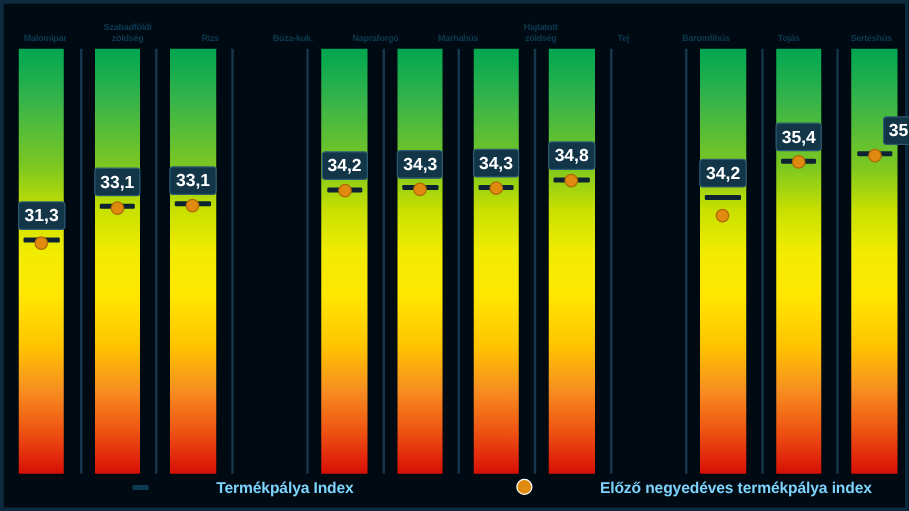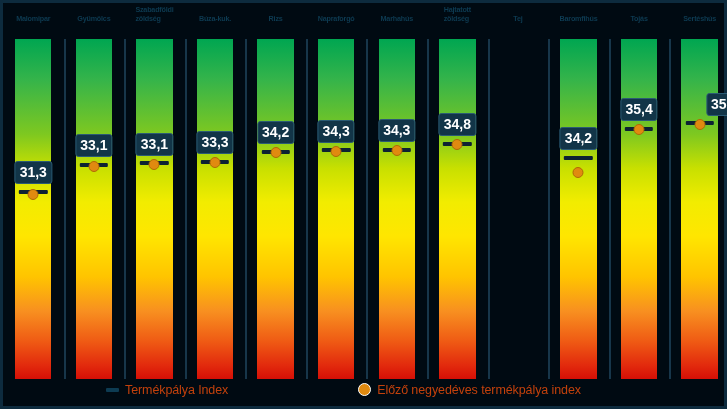--- a/index.html
+++ b/index.html
@@ -5,22 +5,22 @@
   html,body{margin:0;padding:0;background:#000a12;}
   body{width:727px;height:409px;overflow:hidden;
        font-family:"Liberation Sans",sans-serif;}
   #stage{position:relative;width:727px;height:409px;
          background:#000a12;box-sizing:border-box;
          border:3px solid #0d2b3e;}
   
   #headers{position:absolute;left:0;top:0;width:727px;height:36px;
            display:flex;}
   .hcell{flex:1 1 0;display:flex;align-items:flex-end;
-         justify-content:center;text-align:left;
-         padding-bottom:16px;box-sizing:border-box;}
+         justify-content:center;text-align:center;
+         padding-bottom:4px;box-sizing:border-box;}
   .hlabel{color:#0d3b52;font-size:7.2px;font-weight:bold;
           line-height:8.5px;letter-spacing:-0.2px;
           white-space:pre-line;}
   
   #plot{position:absolute;left:0;top:36px;width:727px;height:340px;
         display:flex;}
   .colwrap{flex:1 1 0;position:relative;display:flex;
            justify-content:center;}
   .divider{position:absolute;left:0;top:0;width:2px;height:100%;
            background:#17364a;}
@@ -52,44 +52,41 @@
   #legend{position:absolute;left:0;bottom:0;width:727px;height:33px;
           display:flex;align-items:center;}
   .legitem{display:flex;align-items:center;}
   .leg1{margin-left:103px;}
   .leg2{margin-left:98px;padding-left:32px;}
   .legbar{width:13px;height:4px;background:#0d3b52;
           border-radius:1px;margin-right:6px;}
   .legdot{width:11px;height:11px;border-radius:50%;
           background:#e08a10;border:1.5px solid #ffffff;
           margin-right:6px;}
-  .legtext{color:#c2410c;font-size:12.5px;font-weight:normal;
-           letter-spacing:-0.1px;}
+  .legtext{color:#7dd3fc;font-size:12.5px;font-weight:bold;
+           letter-spacing:-0.1px;margin-left:48px;}
 </style>
 </head>
 <body>
 
 <div id="stage">
 
   <div id="headers">
       <div class="hcell">
         <div class="hlabel">Malomipar</div>
       </div>
       <div class="hcell">
-        <div class="hlabel">Gyümölcs</div>
-      </div>
-      <div class="hcell">
         <div class="hlabel">Szabadföldi
 zöldség</div>
       </div>
       <div class="hcell">
+        <div class="hlabel">Rizs</div>
+      </div>
+      <div class="hcell">
         <div class="hlabel">Búza-kuk.</div>
-      </div>
-      <div class="hcell">
-        <div class="hlabel">Rizs</div>
       </div>
       <div class="hcell">
         <div class="hlabel">Napraforgó</div>
       </div>
       <div class="hcell">
         <div class="hlabel">Marhahús</div>
       </div>
       <div class="hcell">
         <div class="hlabel">Hajtatott
 zöldség</div>
@@ -127,25 +124,20 @@
       <div class="colwrap">
         <div class="divider"></div>
         <div class="bar">
           <div class="valbox" style="top: 27.5%;">33,1</div>
           <div class="curbar" style="top: 36%;"></div>
           <div class="prevdot" style="top: 35.3%;"></div>
         </div>
       </div>
       <div class="colwrap">
         <div class="divider"></div>
-        <div class="bar">
-          <div class="valbox" style="top: 27%;">33,3</div>
-          <div class="curbar" style="top: 35.5%;"></div>
-          <div class="prevdot" style="top: 34.8%;"></div>
-        </div>
       </div>
       <div class="colwrap">
         <div class="divider"></div>
         <div class="bar">
           <div class="valbox" style="top: 24.2%;">34,2</div>
           <div class="curbar" style="top: 32.5%;"></div>
           <div class="prevdot" style="top: 31.8%;"></div>
         </div>
       </div>
       <div class="colwrap">

